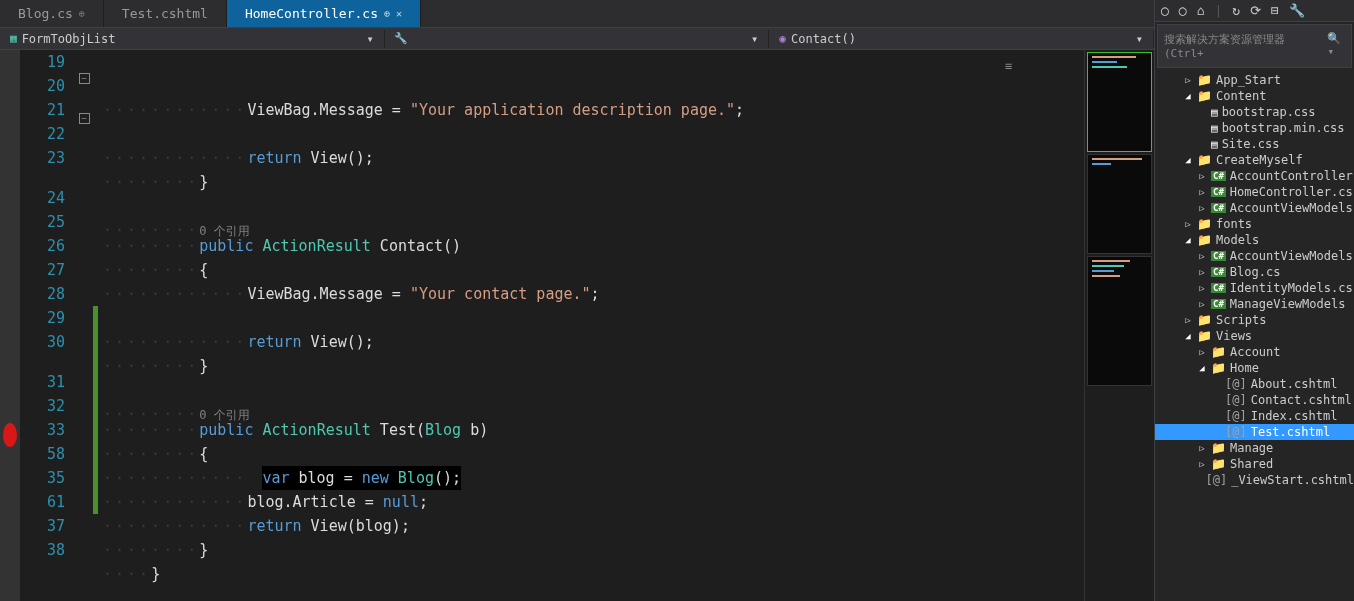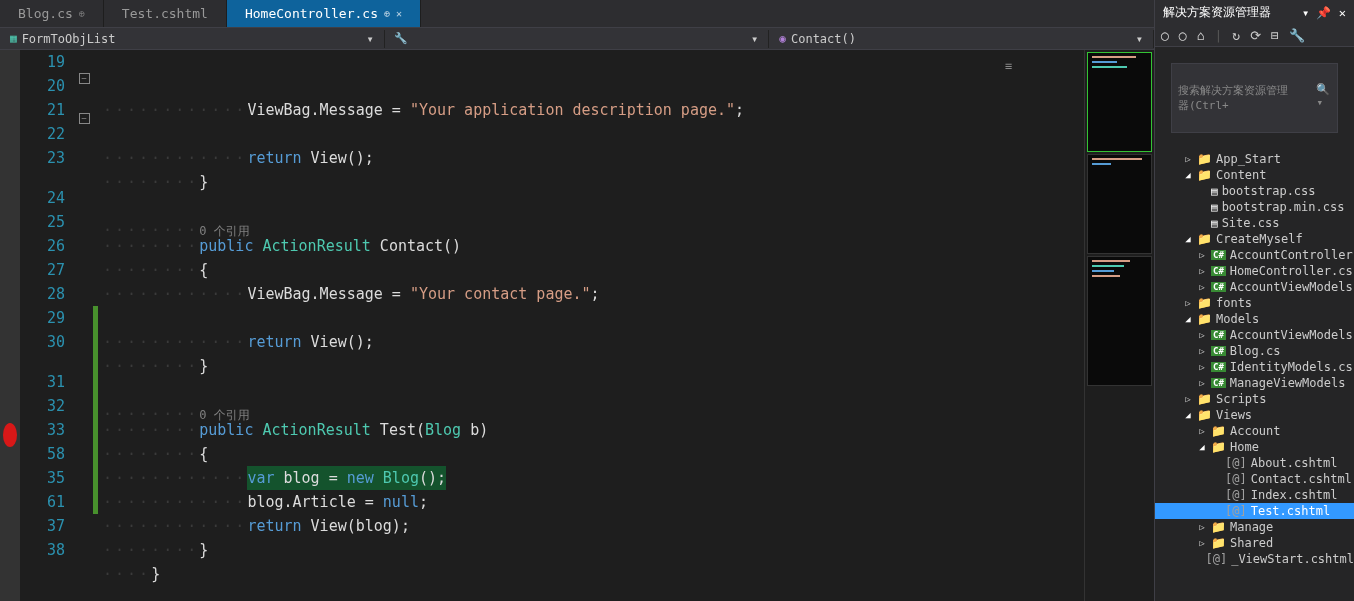--- a/index.html
+++ b/index.html
@@ -114,21 +114,21 @@
       white-space: pre;
       padding-left: 5px;
       position: relative;
     }
     .code-line { height: 24px; position: relative; }
     .dots { color: #3a3a3a; letter-spacing: 3px; }
     .kw { color: #569cd6; }
     .type { color: #4ec9b0; }
     .str { color: #d69d85; }
     .ref { color: #808080; font-size: 12px; }
-    .highlight-line { background: #14532d; display: inline-block; }
+    .highlight-line { background: #000000; display: inline-block; margin-left: 15px; }
     .watermark {
       position: absolute;
       top: 225px;
       left: 290px;
       color: #00c244;
       font-size: 22px;
       font-weight: bold;
       font-style: italic;
       font-family: "Times New Roman", serif;
       pointer-events: none;
@@ -179,23 +179,23 @@
       padding: 3px 6px;
       display: flex;
       gap: 10px;
       border-bottom: 1px solid #3f3f46;
     }
     .se-toolbar span { font-size: 13px; color: #ccc; cursor: pointer; }
     .se-search {
       background: #333337;
       border: 1px solid #3f3f46;
       color: #888;
-      padding: 19px 6px;
+      padding: 7px 6px;
       font-size: 11px;
-      margin: 16px;
+      margin: 2px;
       display: flex;
       justify-content: space-between;
       gap: 24px;
     }
     .tree {
       flex: 1;
       overflow: auto;
       font-size: 12px;
       padding-top: 2px;
     }
@@ -394,28 +394,20 @@
         <div class="minimap-line" style="background:#d69d85;width:60%"></div>
         <div class="minimap-line" style="background:#4ec9b0;width:50%"></div>
         <div class="minimap-line" style="background:#569cd6;width:35%"></div>
         <div class="minimap-line" style="background:#d69d85;width:45%"></div>
       </div>
     </div>
   </div>
 </div>
 
 <div class="solution-explorer">
-  <div class="se-header">
-    <span>解决方案资源管理器</span>
-    <span>
-      <span>▾</span>
-      <span>📌</span>
-      <span>✕</span>
-    </span>
-  </div>
   <div class="se-toolbar">
     <span>◯</span>
     <span>◯</span>
     <span>⌂</span>
     <span style="color:#555">|</span>
     <span>↻</span>
     <span>⟳</span>
     <span>⊟</span>
     <span>🔧</span>
   </div>

